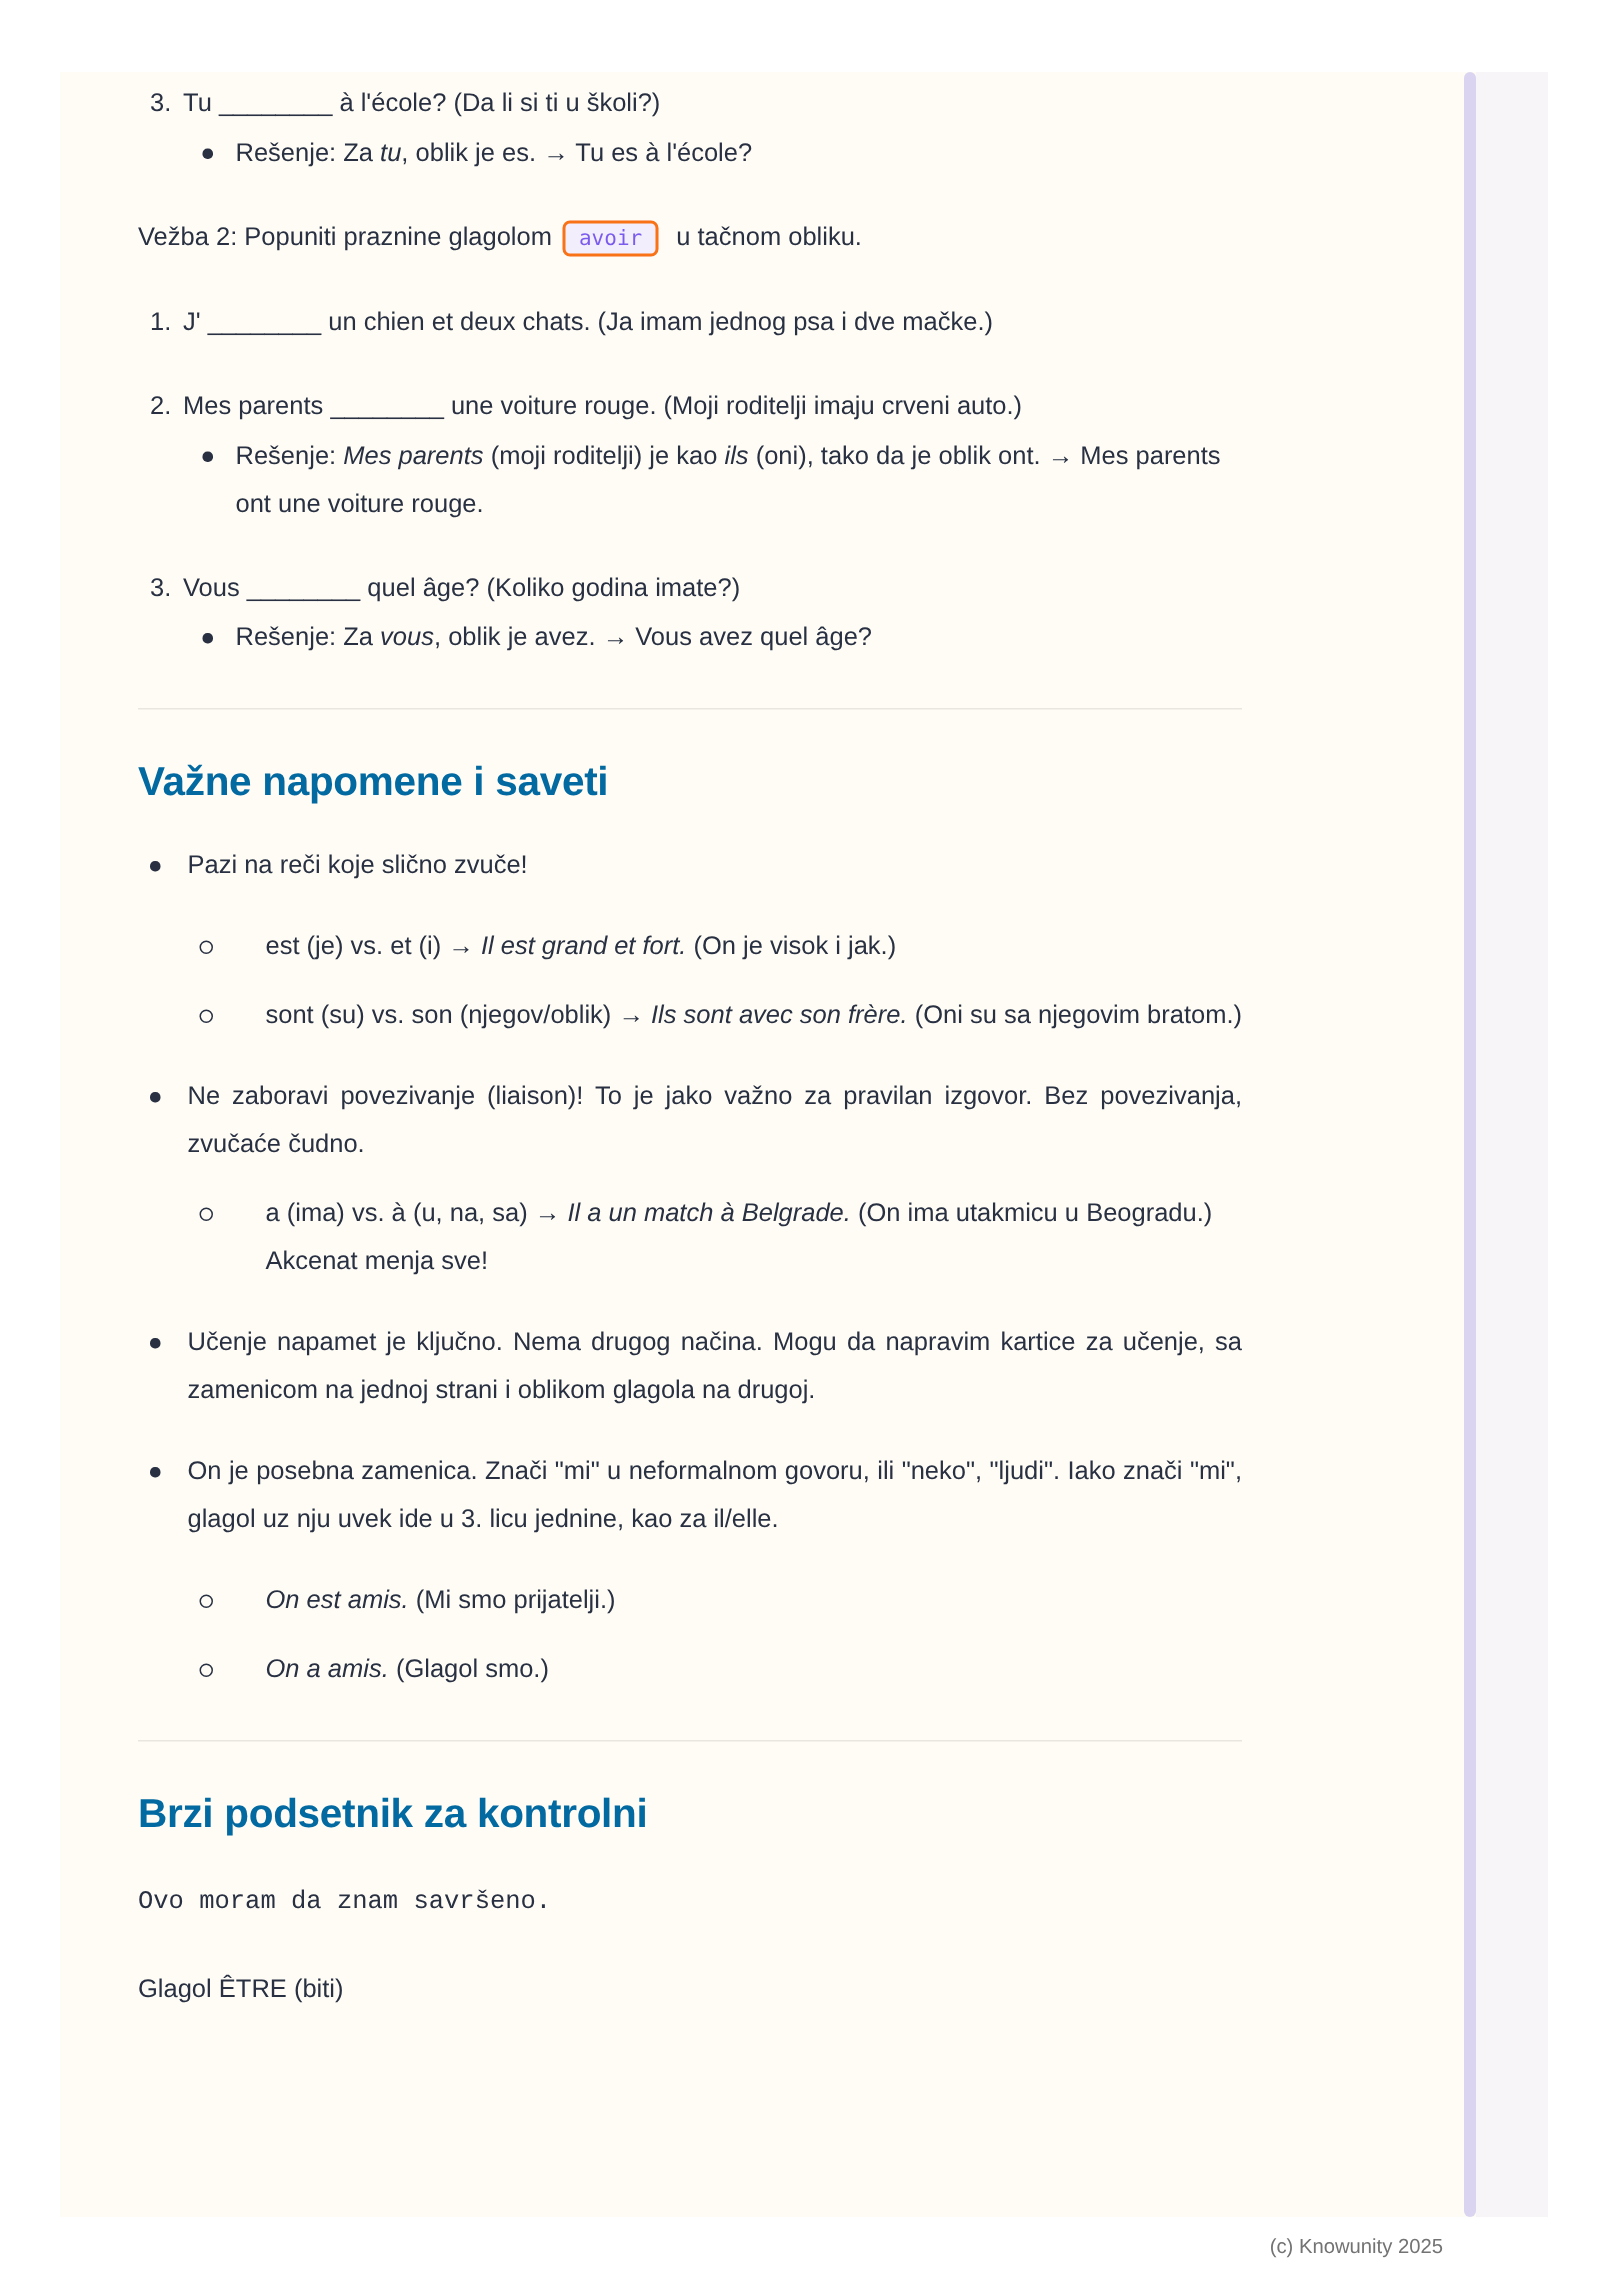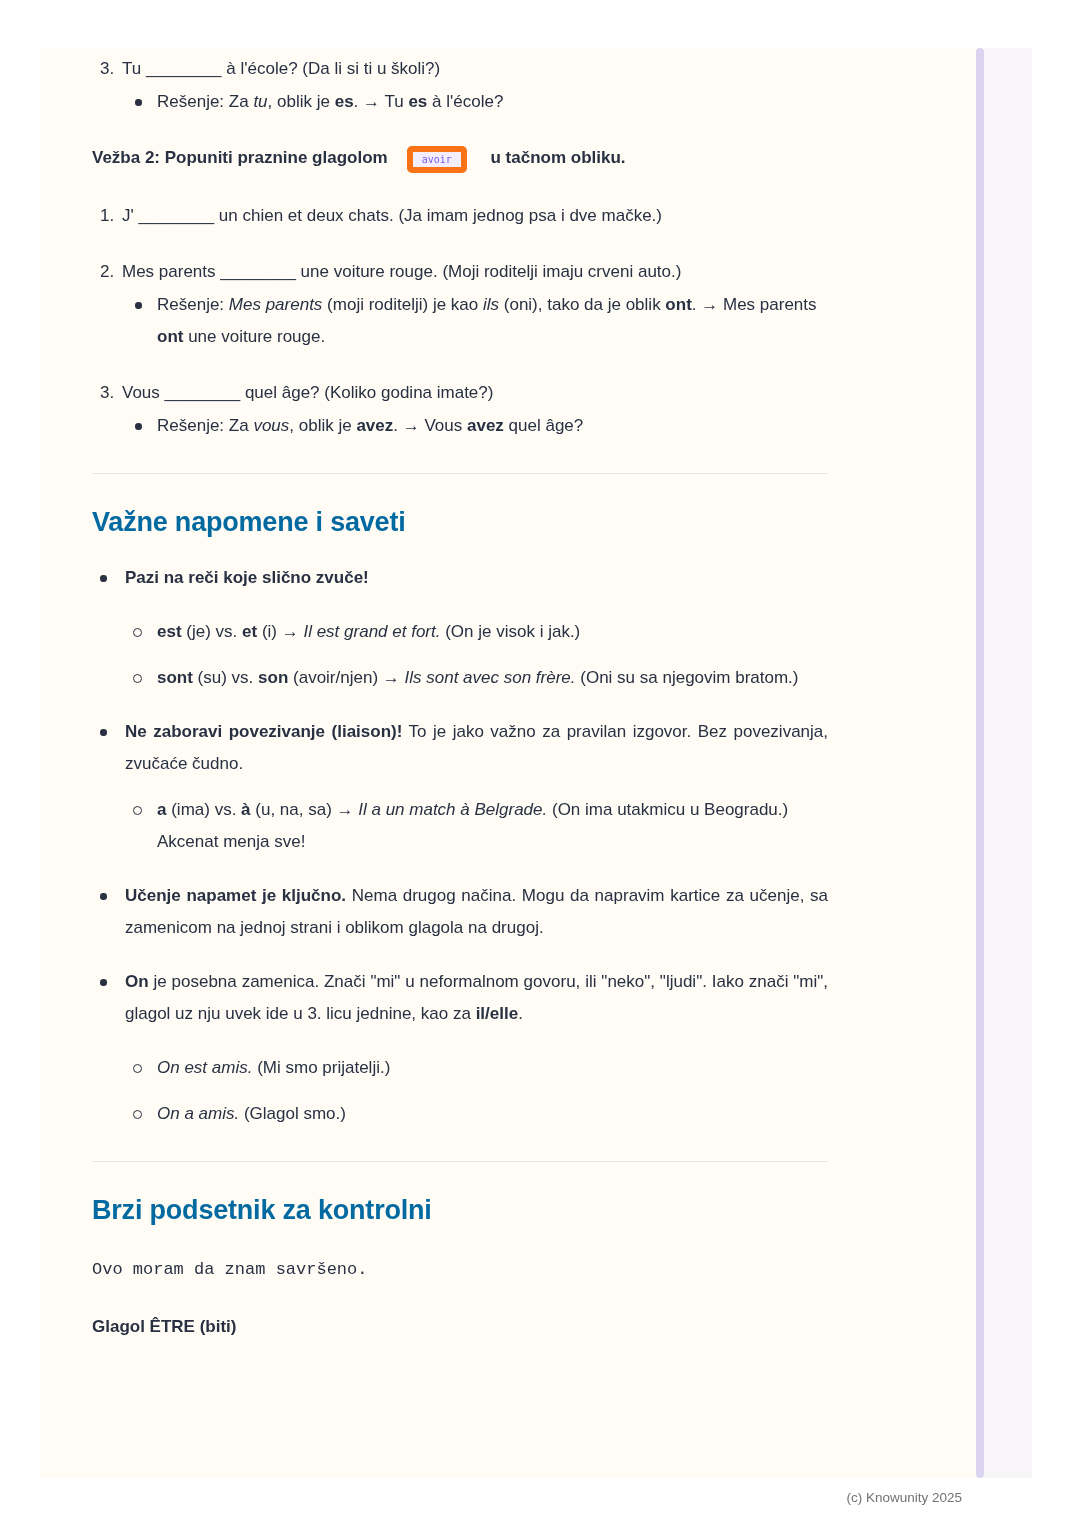--- a/index.html
+++ b/index.html
@@ -29,32 +29,32 @@
     border-radius: 4px;
   }
   .content {
     position: absolute;
     left: 52px; top: 0;
     width: 736px;
     color: #283042;
     font-size: 17px;
     line-height: 32px;
   }
-  .b { font-weight: 700; margin-top: 20px; }
+  .b { font-weight: 400; margin-top: 20px; }
   .i { font-style: italic; }
   .code {
     font-family: "DejaVu Sans Mono", monospace;
-    font-size: 10px;
+    font-size: 14px;
     font-weight: 500;
     color: #7b5bee;
     background: #f2eefb;
-    border: 6px solid #f97316;
+    border: 2px solid #f97316;
     border-radius: 5px;
     padding: 2px 9px;
-    margin: 0 19px;
+    margin: 0 7px;
     white-space: nowrap;
   }
   .row { display: flex; align-items: flex-start; }
   .row .txt { flex: 1; min-width: 0; }
   
   .oli { margin-left: 8px; margin-top: 24px; }
   .oli.first { margin-top: 5px; }
   .oli .num { flex: none; width: 22px; }
   
   .sol { margin-left: 43px; margin-top: 1px; }
@@ -66,21 +66,21 @@
   }
   .ring {
     width: 7px; height: 7px; border-radius: 50%;
     border: 1.6px solid #283042; background: transparent;
     margin-top: 12px; box-sizing: content-box;
   }
   
   .nli { margin-left: 8px; margin-top: 22px; }
   .nli .mk { width: 25px; }
   
-  .sub2 { margin-left: 41px; margin-top: 14px; }
+  .sub2 { margin-left: 41px; margin-top: 14px; gap: 20px; }
   .sub2.firstsub { margin-top: 22px; }
   .sub2 .mk { width: 24px; }
   .just .txt { text-align: justify; }
   .para { margin: 24px 0 0 0; }
   h2 {
     margin: 0;
     font-size: 27px;
     line-height: 36px;
     font-weight: 700;
     color: #0369a1;
@@ -164,21 +164,21 @@
     <div class="row sub2 firstsub">
       <span class="mk">
           <span class="ring"></span>
         </span>
       <div class="txt"><span class="b">est</span><span> (je) vs. </span><span class="b">et</span><span> (i) → </span><span class="i">Il est grand et fort.</span><span> (On je visok i jak.)</span></div>
     </div>
     <div class="row sub2">
       <span class="mk">
           <span class="ring"></span>
         </span>
-      <div class="txt"><span class="b">sont</span><span> (su) vs. </span><span class="b">son</span><span> (avoir/njen) → </span><span class="i">Ils sont avec son frère.</span><span> (Oni su sa njegovim bratom.)</span></div>
+      <div class="txt"><span class="b">sont</span><span> (su) vs. </span><span class="b">son</span><span> (njegov/oblik) → </span><span class="i">Ils sont avec son frère.</span><span> (Oni su sa njegovim bratom.)</span></div>
     </div>
     <div class="row nli just">
       <span class="mk">
           <span class="dot"></span>
         </span>
       <div class="txt"><span class="b">Ne zaboravi povezivanje (liaison)!</span><span> To je jako važno za pravilan izgovor. Bez povezivanja, zvučaće čudno.</span></div>
     </div>
 
     <div class="row sub2">
       <span class="mk">

